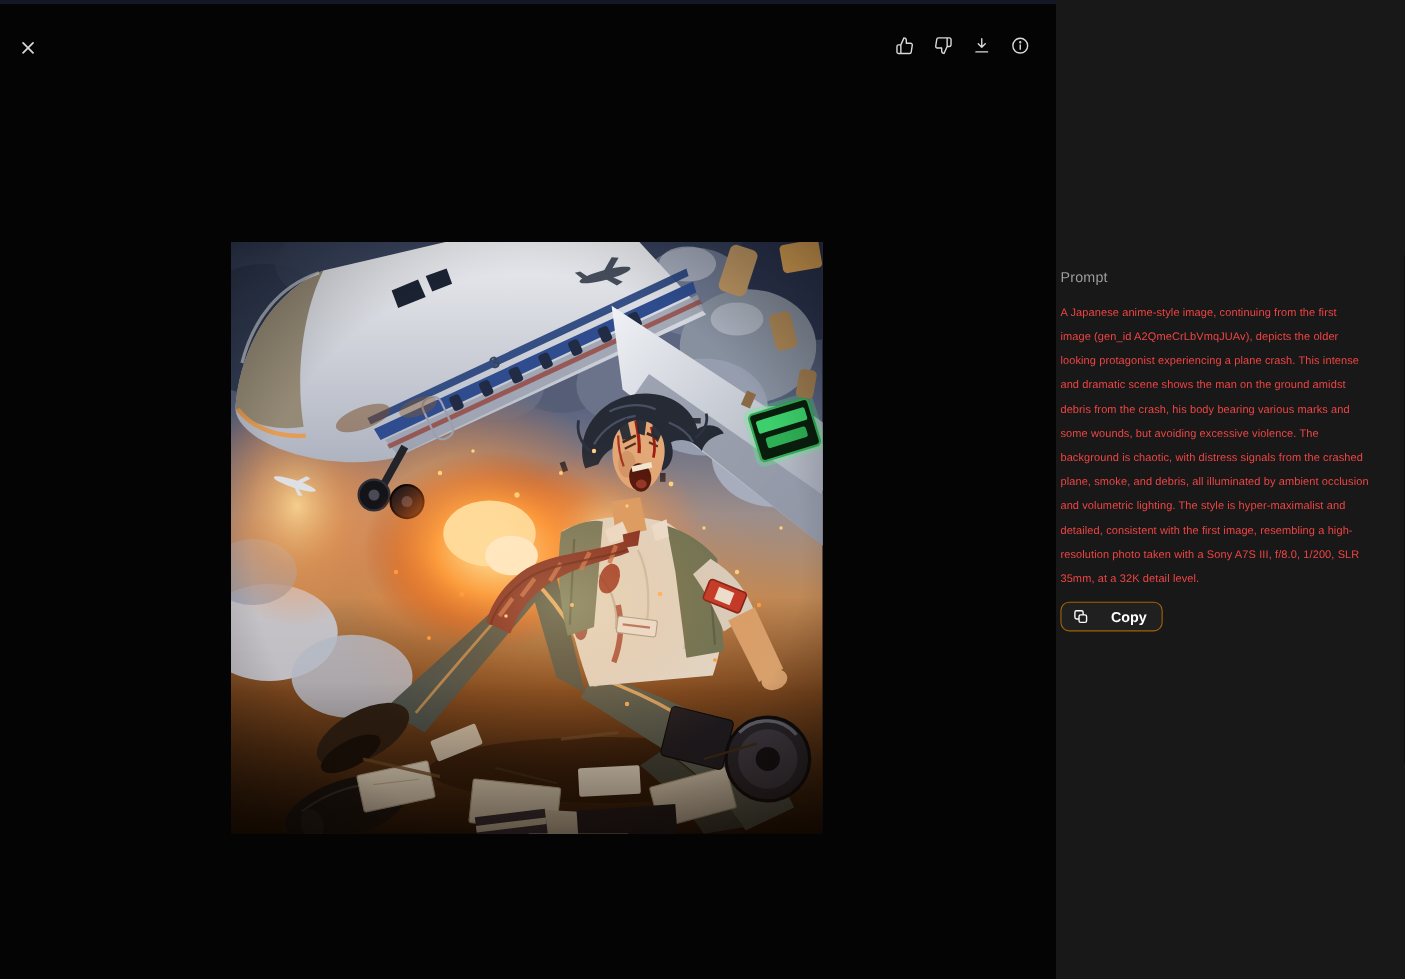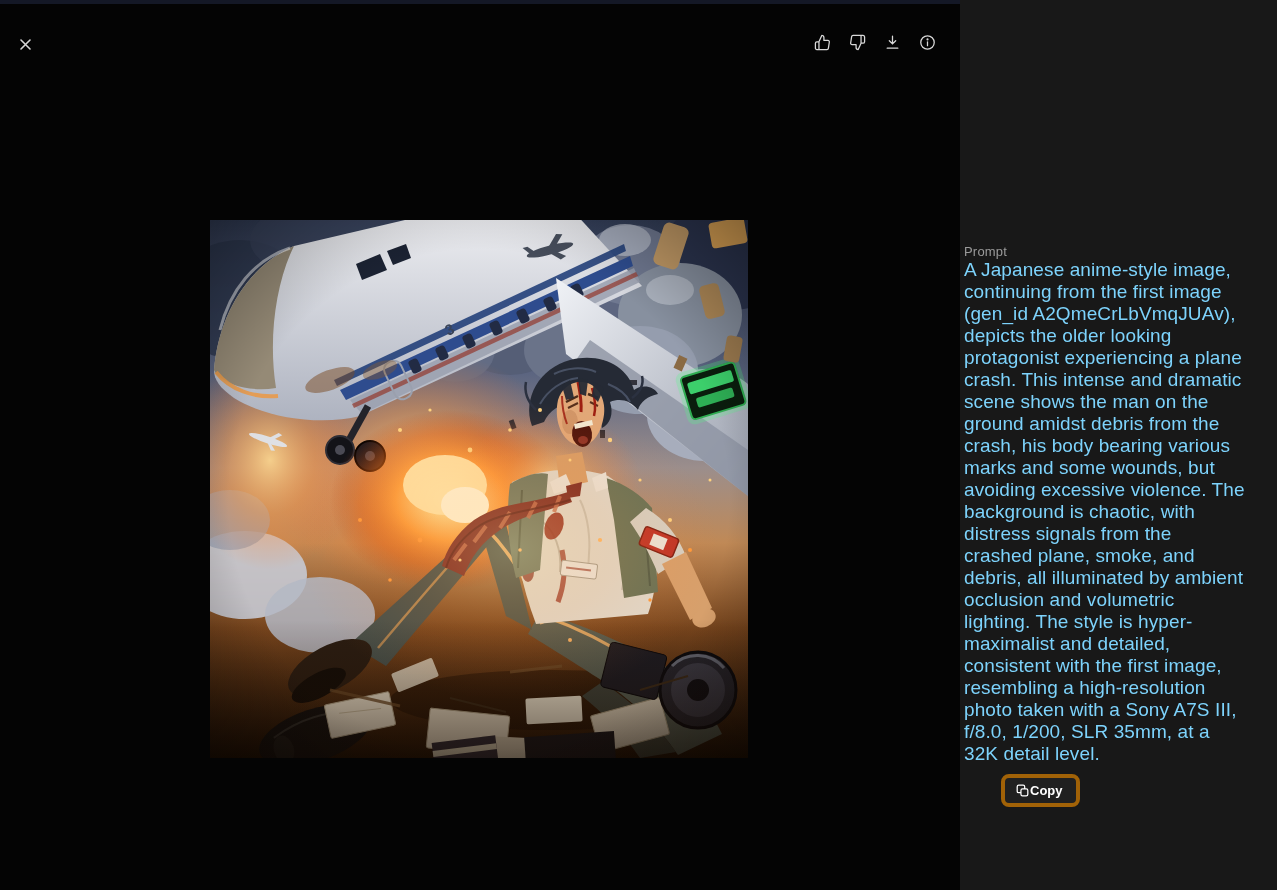--- a/index.html
+++ b/index.html
@@ -9,26 +9,26 @@
   .main-area{position:absolute;left:0;top:4px;width:960px;height:886px;background:#040404;}
   .close-btn{position:absolute;left:14px;top:30px;width:22px;height:22px;display:flex;
              align-items:center;justify-content:center;color:#d8d8d8;cursor:pointer;}
   .actions{position:absolute;top:29px;right:22px;display:flex;gap:13px;align-items:center;}
   .icon-btn{width:22px;height:22px;display:flex;align-items:center;justify-content:center;
             color:#d9d9d9;cursor:pointer;border-radius:4px;}
   .artwork-wrap{position:absolute;left:210px;top:216px;width:538px;height:538px;overflow:hidden;}
   .sidebar{position:absolute;left:960px;top:0;width:317px;height:890px;background:#181818;
            box-sizing:border-box;padding:244px 18px 0 4px;}
   .prompt-label{font-size:13px;color:#9b9b9b;letter-spacing:.2px;}
-  .prompt-text{width:281px;font-size:19px;line-height:22px;color:#7dd3fc;
+  .prompt-text{margin-top:15px;width:281px;font-size:10px;line-height:22px;color:#ef4444;
                letter-spacing:.1px;}
-  .copy-btn{margin-top:9px;display:inline-flex;align-items:center;gap:0;
-            background:#202020;border:4px solid #a16207;border-radius:8px;
+  .copy-btn{margin-top:9px;display:inline-flex;align-items:center;gap:20px;
+            background:#202020;border:1px solid #a16207;border-radius:8px;
             padding:5px 13px 5px 10px;color:#ffffff;font-size:13px;font-weight:700;
-            cursor:pointer;margin-left:37px;}
+            cursor:pointer;}
   .copy-btn svg{display:block;}
 </style>
 </head>
 <body>
 
 <div class="top-strip"></div>
 
 <div class="main-area">
 
   <div class="close-btn">

